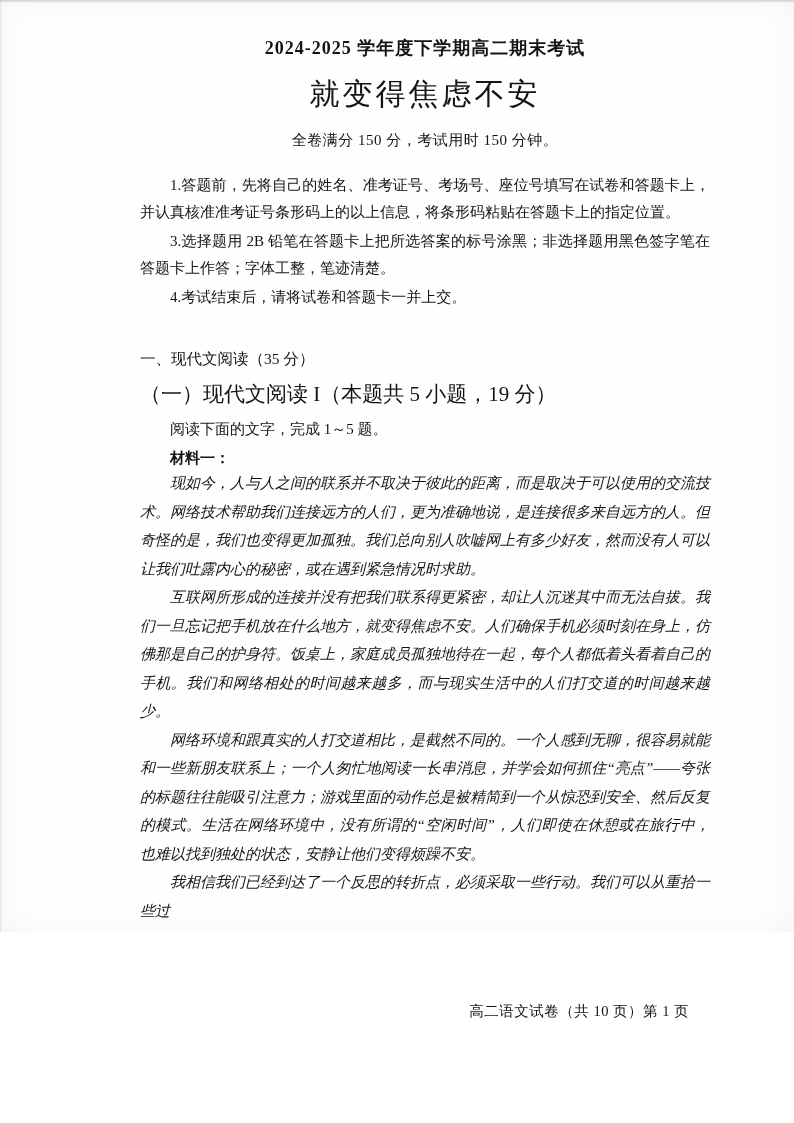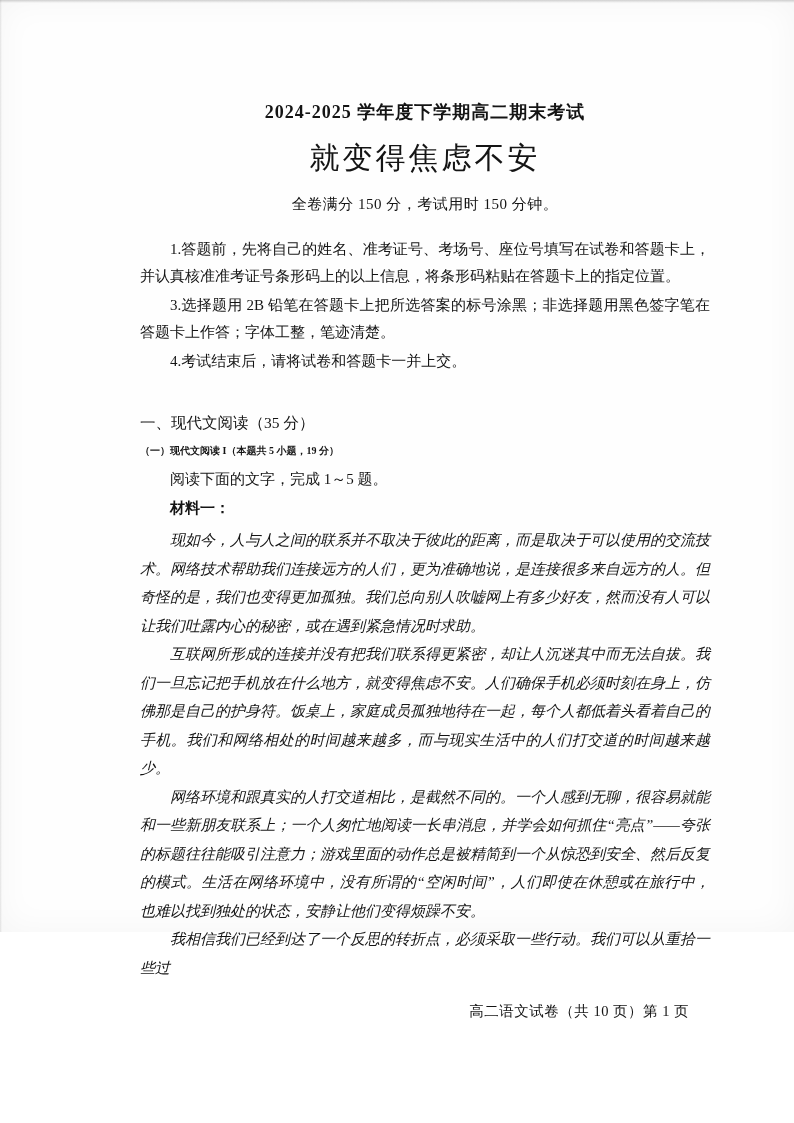--- a/index.html
+++ b/index.html
@@ -13,21 +13,21 @@
     font-family: "Liberation Serif", "DejaVu Serif", serif;
     color: #141414;
     position: relative;
     overflow: hidden;
   }
   .page {
     position: relative;
     width: 794px;
     height: 932px;
     box-sizing: border-box;
-    padding: 100px 84px 0 140px;
+    padding: 36px 84px 0 140px;
     background: #fefefe;
     box-shadow: inset 0 0 35px rgba(0,0,0,0.04);
   }
   
   .scan-edge-top {
     position: absolute; top: 0; left: 0; right: 0; height: 3px;
     background: linear-gradient(to bottom, rgba(80,80,80,0.25), rgba(0,0,0,0));
   }
   .scan-edge-left {
     position: absolute; top: 0; left: 0; bottom: 0; width: 2px;
@@ -74,35 +74,35 @@
     margin: 2px 0;
   }
 
   .section { margin-top: 38px; }
   .part-heading {
     font-size: 15.5px;
     font-weight: 400;
     margin: 0 0 10px 0;
   }
   .sub-heading {
-    font-size: 10px;
-    font-weight: 700;
+    font-size: 21px;
+    font-weight: 400;
     margin: 0 0 8px 0;
   }
   .instruction {
     font-size: 15px;
     line-height: 27px;
     text-indent: 2em;
     margin: 0 0 6px 0;
   }
   .material-label {
     font-size: 15px;
     font-weight: 700;
     text-indent: 2em;
-    margin: 0 0 8px 0;
+    margin: 0 0 1px 0;
   }
   .material-paragraph {
     font-size: 15px;
     font-style: italic;
     line-height: 28.5px;
     text-indent: 2em;
     text-align: justify;
     margin: 0 0 0 0;
   }
 

